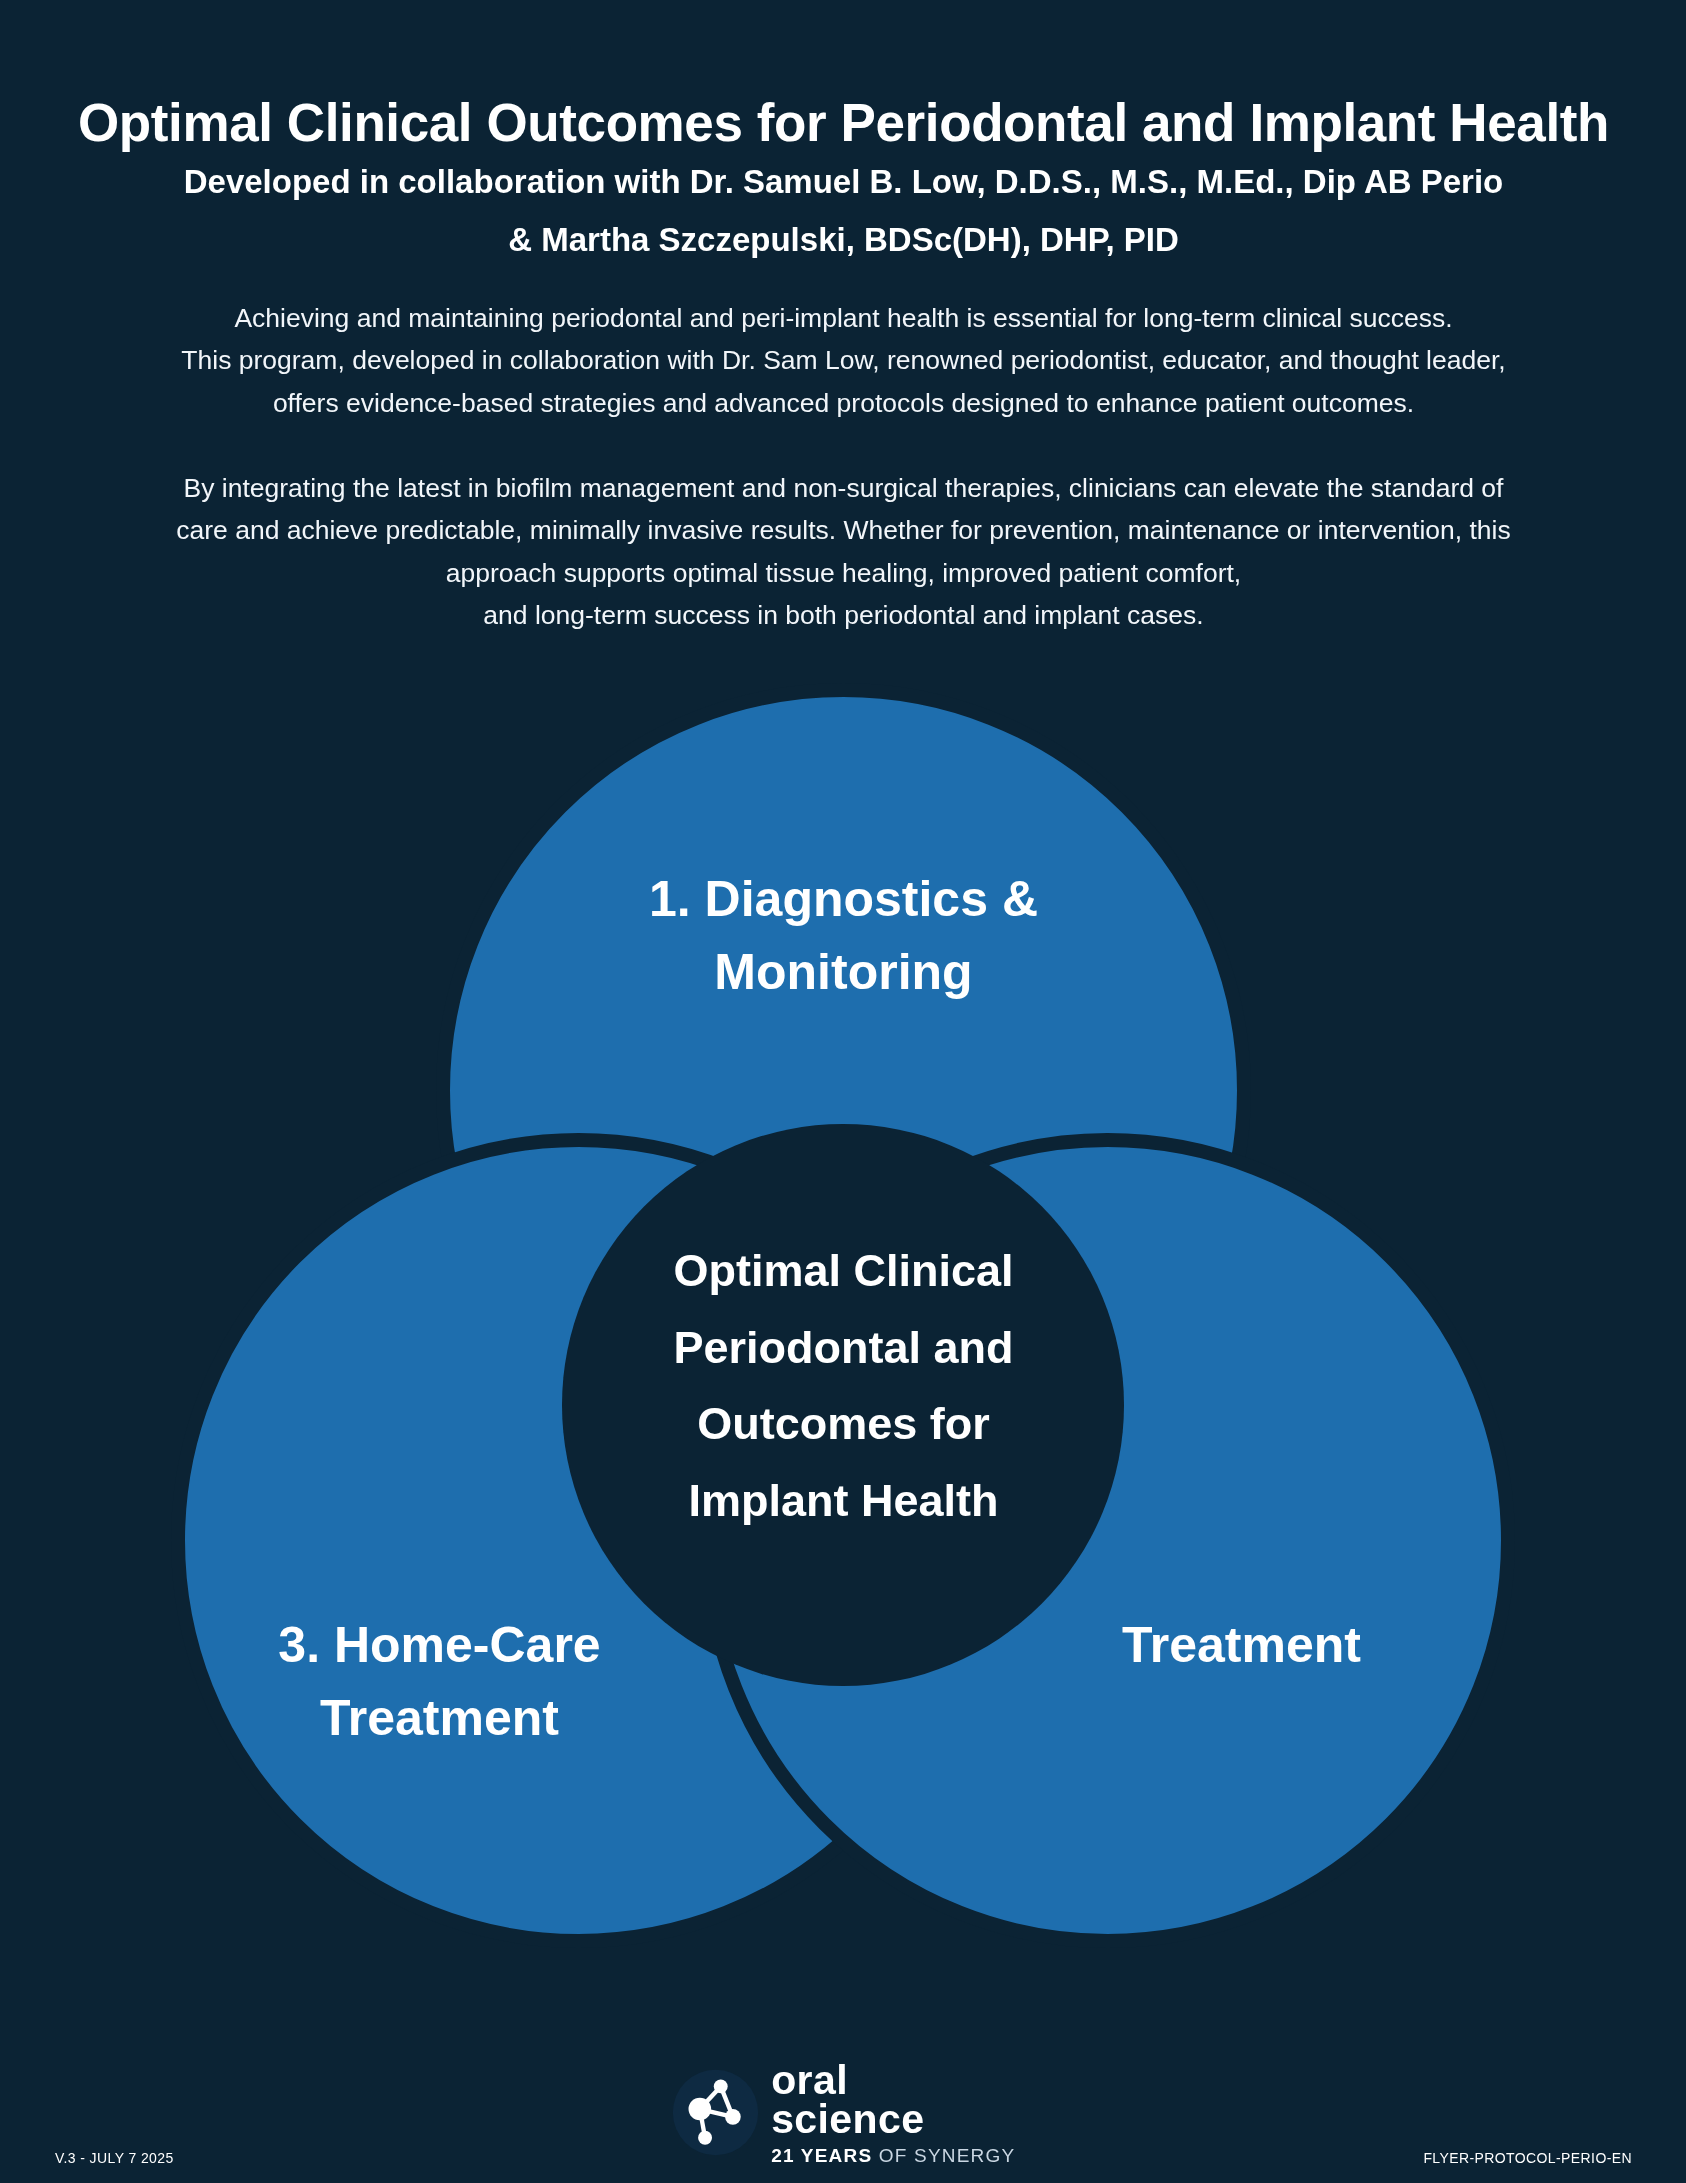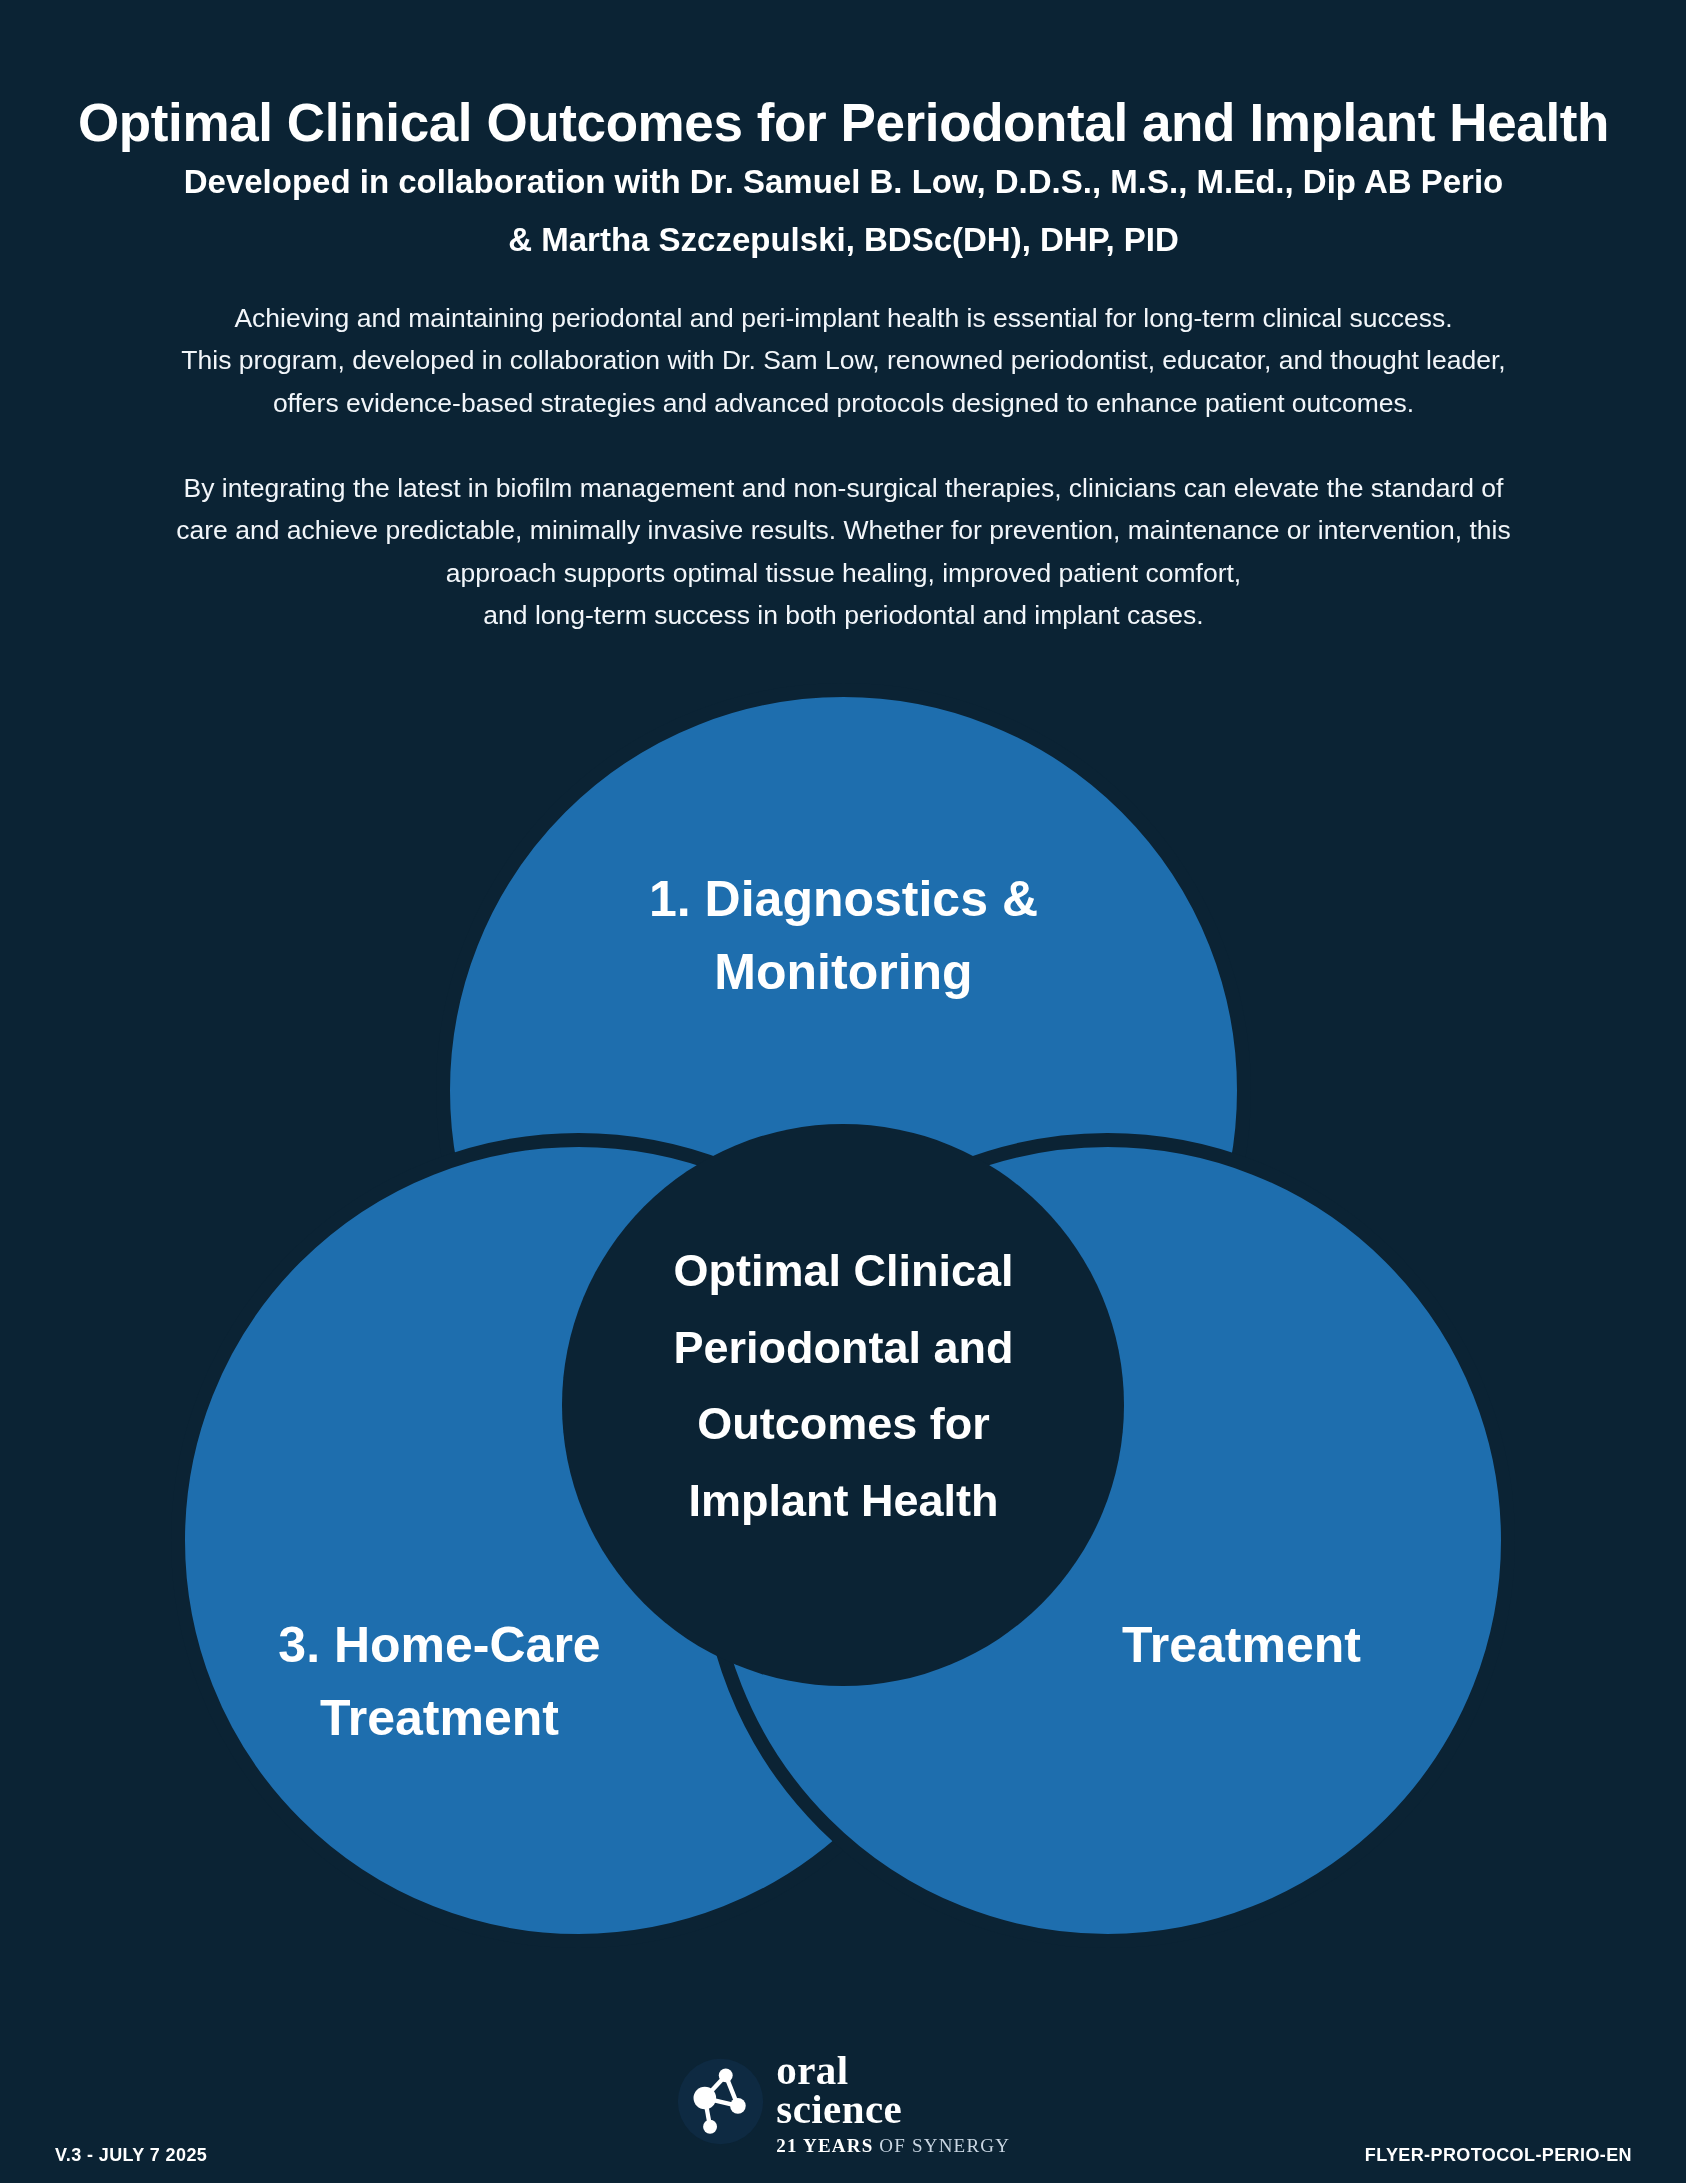--- a/index.html
+++ b/index.html
@@ -36,32 +36,32 @@
   .vlabel{
     position:absolute;z-index:5;text-align:center;
     font-weight:700;font-size:50px;line-height:1.45;color:#ffffff;
   }
   .vl-top{left:492px;top:863px;width:703px;}
   .vl-left{left:166px;top:1609px;width:547px;}
   .vl-right{left:968px;top:1609px;width:547px;}
   .vl-center{left:570px;top:1233px;width:547px;font-size:45px;line-height:1.7;}
 
   .logo{
-    position:absolute;left:0;bottom:26px;width:100%;z-index:6;
-    display:flex;justify-content:center;align-items:center;gap:12.5px;font-family:Liberation Serif, serif;
+    position:absolute;left:0;bottom:16px;width:100%;z-index:6;
+    display:flex;justify-content:center;align-items:center;gap:12.5px;
   }
   .logo-text{display:flex;flex-direction:column;align-items:flex-start;}
   .logo-word{font-size:41px;font-weight:700;line-height:0.95;letter-spacing:0.4px;}
   .logo-tagline{margin-top:6.2px;font-size:19px;letter-spacing:1.2px;}
   .tag-bold{font-weight:700;}
   .tag-rest{font-weight:400;color:#c9d6e2;}
 
   .corner{
     position:absolute;bottom:17px;z-index:6;
-    font-size:18px;font-weight:700;letter-spacing:0.4px;
+    font-size:14px;font-weight:400;letter-spacing:0.4px;
   }
   .corner-left{left:55px;}
   .corner-right{right:55px;}
 </style>
 </head>
 <body>
 
 <div class="title">Optimal Clinical Outcomes for Periodontal and Implant Health</div>
 
 <div class="subtitle">

